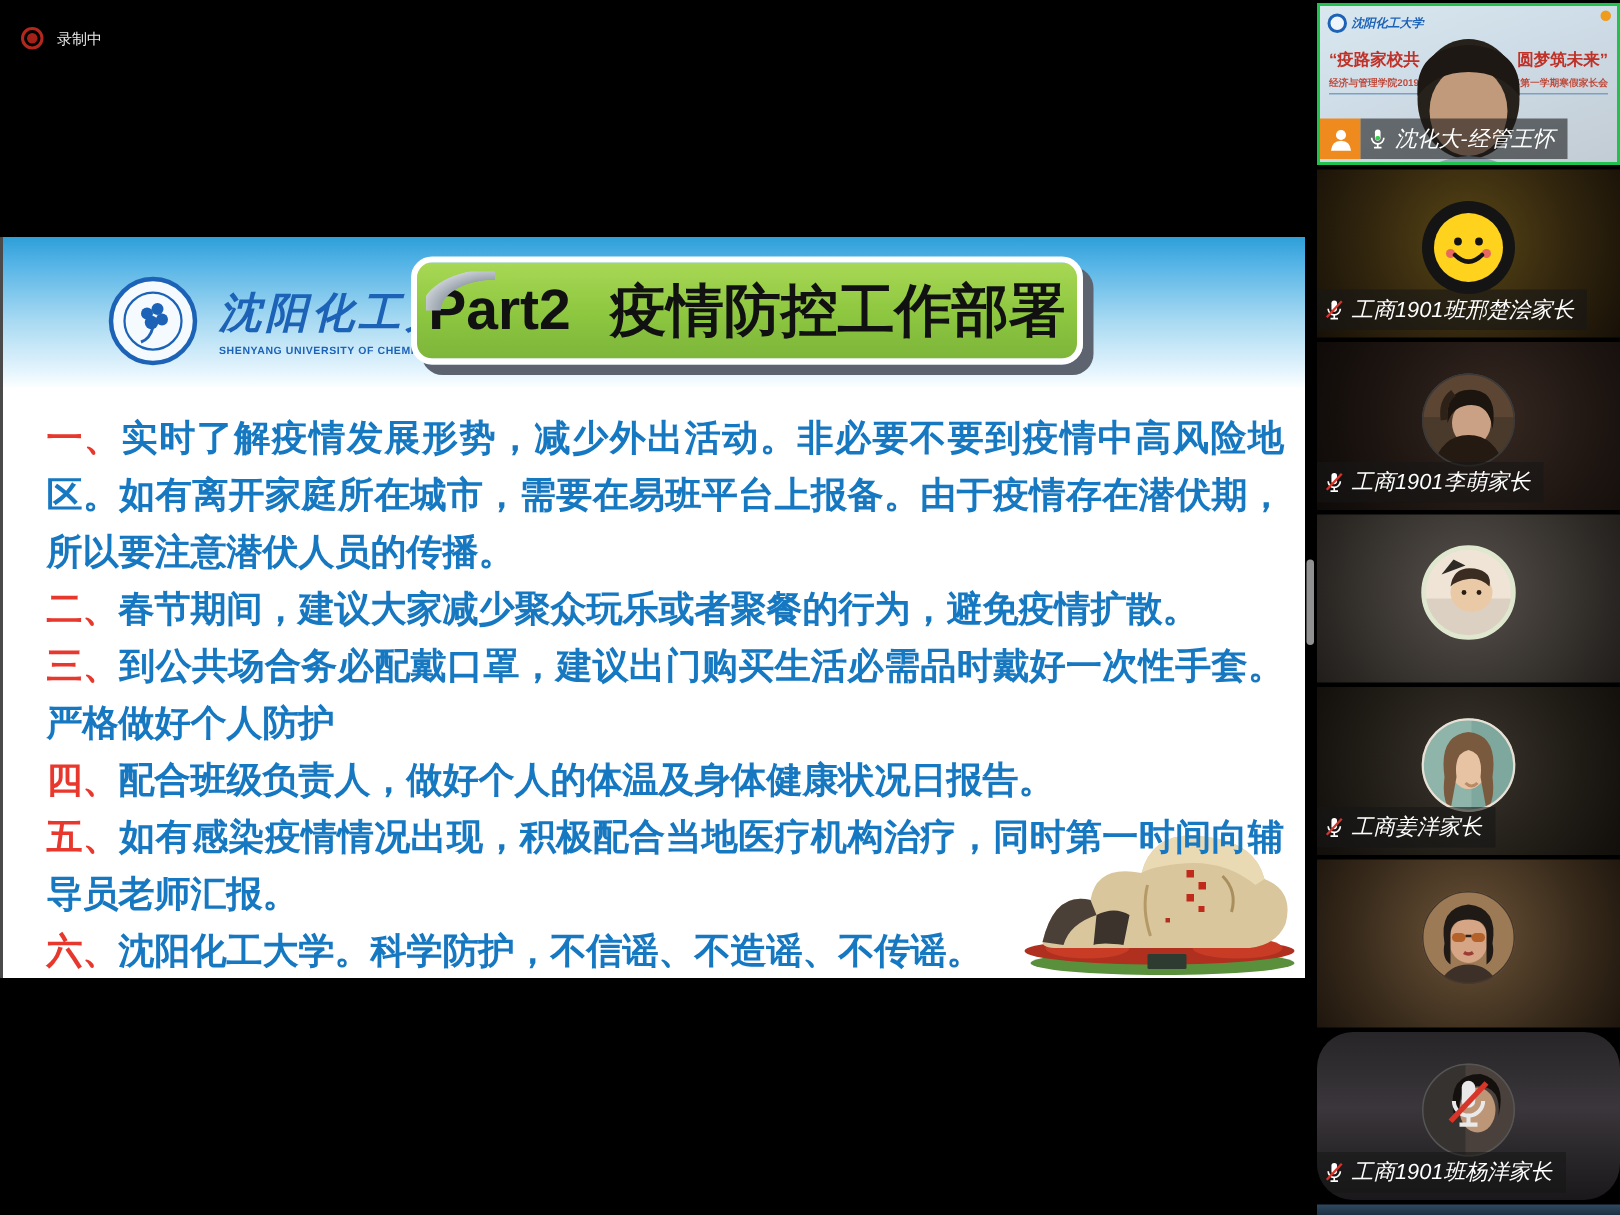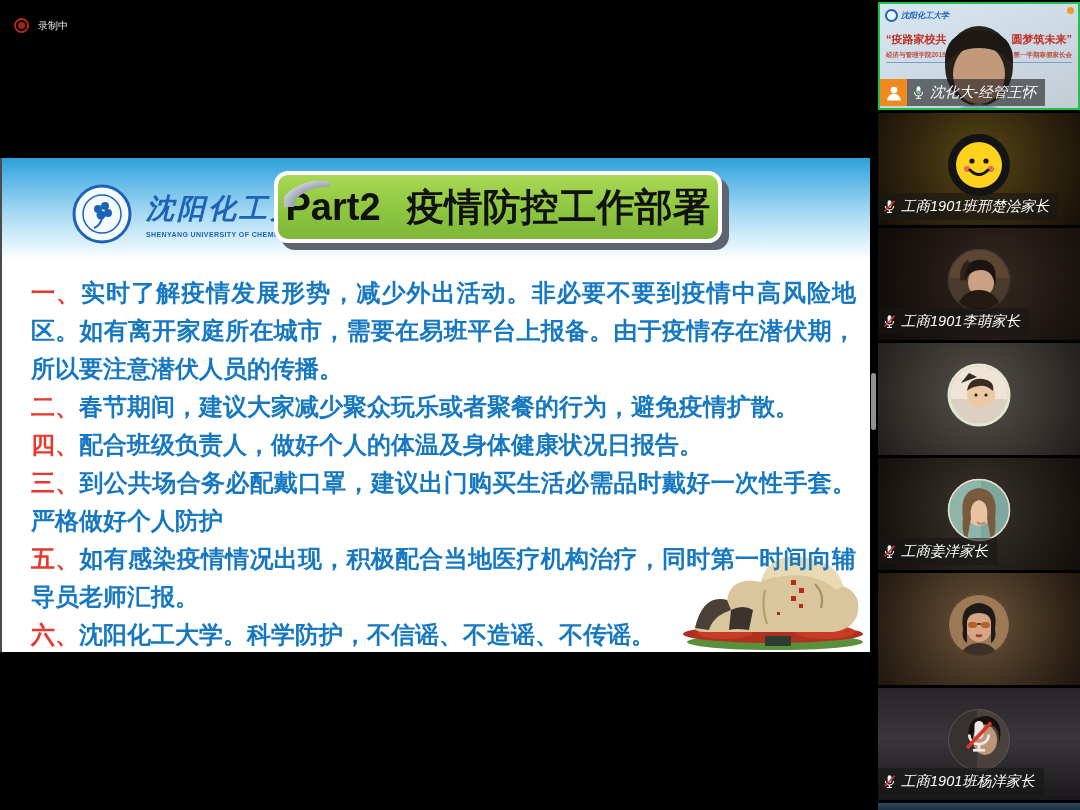--- a/index.html
+++ b/index.html
@@ -83,21 +83,21 @@
   .avatar svg { display:block; }
   .mic-overlay { position:absolute; left:50%; top:50px; transform:translate(-50%,-50%);
                  z-index:4; }
 
   
   .bg-smiley { background:radial-gradient(circle at 50% 42%, #5a4716 0%, #32260e 55%, #171007 100%); }
   .bg-limeng { background:radial-gradient(circle at 58% 45%, #362821 0%, #1c1410 60%, #0e0a08 100%);padding-left:36px; }
   .bg-zhang  { background:radial-gradient(circle at 50% 45%, #57514c 0%, #36322e 60%, #201d1a 100%); }
   .bg-jiang  { background:radial-gradient(circle at 50% 45%, #3b362f 0%, #201c16 60%, #110e0b 100%); }
   .bg-yao    { background:radial-gradient(circle at 50% 45%, #6d5438 0%, #3b2d1d 60%, #1e150d 100%); }
-  .bg-yang   { background:linear-gradient(180deg,#272527 0%,#3a363b 45%,#1a181a 100%); }
+  .bg-yang   { background:linear-gradient(180deg,#272527 0%,#3a363b 45%,#1a181a 100%);border-radius:24px; }
   .tile-partial { height:7px; margin-bottom:0;
                   background:linear-gradient(180deg,#2e4960,#1e3142); }
 </style>
 </head>
 <body>
 
 <div class="stage">
 
   <div class="rec">
     <span class="rec-icon">
@@ -125,22 +125,22 @@
       </div>
       <div class="title-box">
         <span class="title-part">Part2</span>
         <span class="title-text">疫情防控工作部署</span>
       </div>
     </div>
 
     <div class="slide-body">
       <p><span class="num">一、</span><span>实时了解疫情发展形势，减少外出活动。非必要不要到疫情中高风险地区。如有离开家庭所在城市，需要在易班平台上报备。由于疫情存在潜伏期，所以要注意潜伏人员的传播。</span></p>
       <p><span class="num">二、</span><span>春节期间，建议大家减少聚众玩乐或者聚餐的行为，避免疫情扩散。</span></p>
+      <p><span class="num">三、</span><span>到公共场合务必配戴口罩，建议出门购买生活必需品时戴好一次性手套。严格做好个人防护</span></p>
       <p><span class="num">四、</span><span>配合班级负责人，做好个人的体温及身体健康状况日报告。</span></p>
-      <p><span class="num">三、</span><span>到公共场合务必配戴口罩，建议出门购买生活必需品时戴好一次性手套。严格做好个人防护</span></p>
       <p><span class="num">五、</span><span>如有感染疫情情况出现，积极配合当地医疗机构治疗，同时第一时间向辅导员老师汇报。</span></p>
       <p><span class="num">六、</span><span>沈阳化工大学。科学防护，不信谣、不造谣、不传谣。</span></p>
     </div>
 
     <svg class="rock" viewBox="0 0 205 128">
       <ellipse cx="110" cy="118" rx="88" ry="8" fill="#5a8f3c"></ellipse>
       <ellipse cx="108" cy="110" rx="90" ry="9" fill="#b03020"></ellipse>
       <ellipse cx="60" cy="108" rx="28" ry="7" fill="#c83b24"></ellipse>
       <ellipse cx="160" cy="108" rx="30" ry="7" fill="#c83b24"></ellipse>
       <path d="M30 104 Q38 70 62 76 Q66 52 96 58 Q104 28 140 34 Q172 38 178 62 Q198 70 192 92 Q186 106 168 108 L40 108 Q30 108 30 104 Z" fill="#d9c69c"></path>

